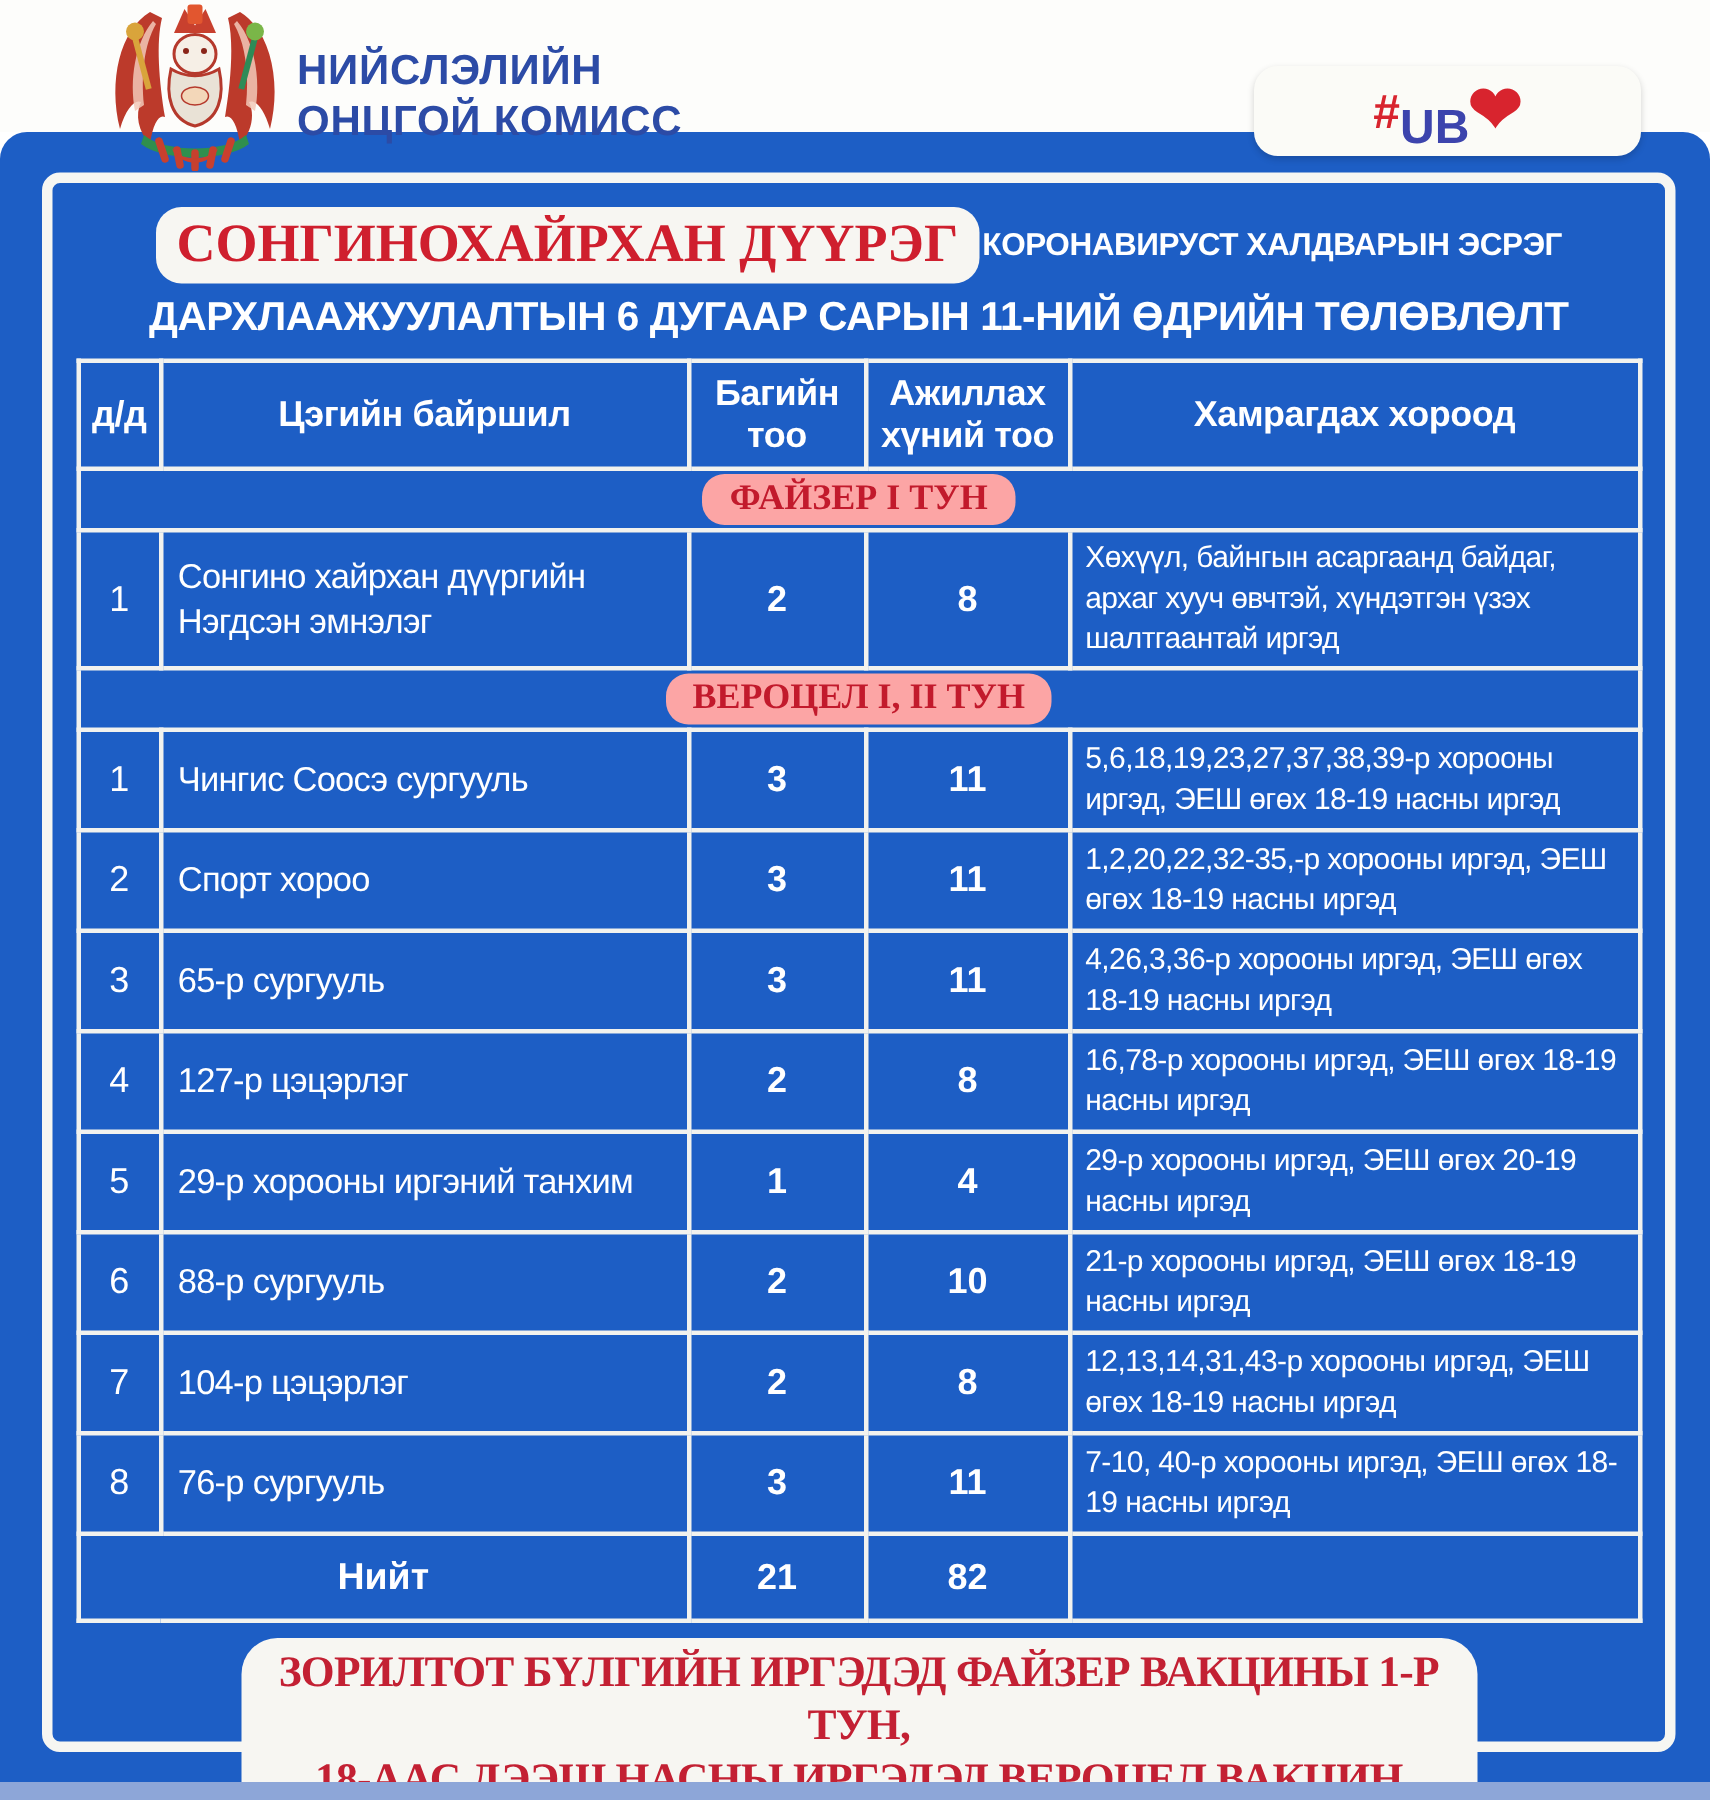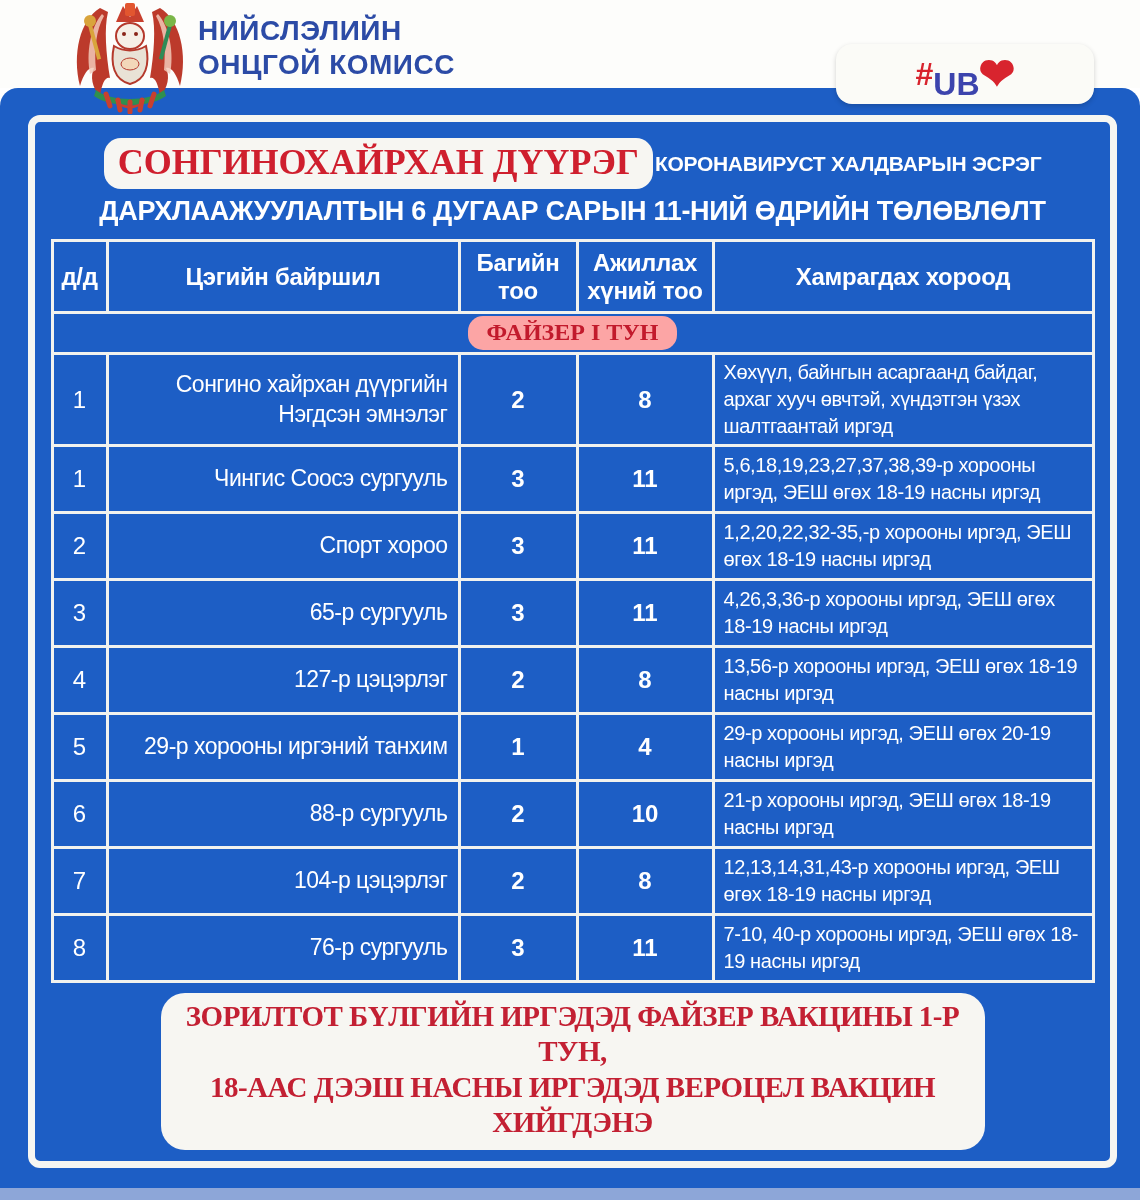--- a/index.html
+++ b/index.html
@@ -6,21 +6,21 @@
   body {
     width:1140px; height:1200px; position:relative; overflow:hidden;
     background:#ffffff;
     font-family:"Liberation Sans", sans-serif;
   }
 
   
   .top-bar { position:absolute; left:0; top:0; width:1140px; height:88px; background:#fdfdfb; }
   .emblem { position:absolute; left:70px; top:2px; width:120px; height:112px; z-index:6; }
   .org {
-    position:absolute; left:198px; top:14px; z-index:6;
+    position:absolute; left:198px; top:30px; z-index:6;
     color:#2c4ba6; font-weight:bold; font-size:28px; line-height:1.2; letter-spacing:.5px;
   }
   .badge {
     position:absolute; left:836px; top:44px; width:258px; height:60px; z-index:6;
     background:#fbfbf7; border-radius:16px; box-shadow:0 2px 5px rgba(0,0,0,.18);
     display:flex; align-items:center; justify-content:center;
     font-size:32px; font-weight:bold; white-space:nowrap;
   }
   .badge .red  { color:#d8242e; }
   .badge .blue { color:#3c44ad;margin-top:20px; }
@@ -56,21 +56,21 @@
   tr.srow { height:34px; }
   tr.srow td { text-align:center; padding:2px; }
   .pill {
     display:inline-block; background:#fca5a5; color:#c21a2c;
     font-family:"Liberation Serif", serif; font-weight:bold; font-size:24px; line-height:1;
     padding:4px 18px 6px; border-radius:15px;
   }
   tr.drow { height:67px; }
   tr.prow { height:92px; }
   td.c-no  { text-align:center; font-size:24px; }
-  td.c-loc { text-align:right; padding:3px 10px; font-size:23px; letter-spacing:-.5px; line-height:1.3; }
+  td.c-loc { text-align:left; padding:3px 10px; font-size:23px; letter-spacing:-.5px; line-height:1.3; }
   td.c-num { text-align:center; font-size:24px; font-weight:bold; }
   td.c-kh  { text-align:left; padding:3px 9px; font-size:20px; letter-spacing:-.4px; line-height:1.35; }
   tr.trow { height:58px; }
   td.t-label { text-align:center; font-weight:bold; font-size:25px; }
 
   
   .footer-pill {
     width:824px; margin:10px auto 0; box-sizing:border-box;
     background:#f7f6f2; border-radius:24px; padding:6px 12px 9px;
     text-align:center; color:#c32033;
@@ -142,20 +142,23 @@
           <tr class="srow">
             <td colspan="5"><span class="pill">ФАЙЗЕР I ТУН</span></td>
           </tr>
           <tr class="drow prow">
             <td class="c-no">1</td>
             <td class="c-loc">Сонгино хайрхан дүүргийн Нэгдсэн эмнэлэг</td>
             <td class="c-num">2</td>
             <td class="c-num">8</td>
             <td class="c-kh">Хөхүүл, байнгын асаргаанд байдаг, архаг хууч өвчтэй, хүндэтгэн үзэх шалтгаантай иргэд</td>
           </tr>
+          <tr class="srow">
+            <td colspan="5"><span class="pill">ВЕРОЦЕЛ I, II ТУН</span></td>
+          </tr>
           <tr class="drow ">
             <td class="c-no">1</td>
             <td class="c-loc">Чингис Соосэ сургууль</td>
             <td class="c-num">3</td>
             <td class="c-num">11</td>
             <td class="c-kh">5,6,18,19,23,27,37,38,39-р хорооны иргэд, ЭЕШ өгөх 18-19 насны иргэд</td>
           </tr>
           <tr class="drow ">
             <td class="c-no">2</td>
             <td class="c-loc">Спорт хороо</td>
@@ -168,21 +171,21 @@
             <td class="c-loc">65-р сургууль</td>
             <td class="c-num">3</td>
             <td class="c-num">11</td>
             <td class="c-kh">4,26,3,36-р хорооны иргэд, ЭЕШ өгөх 18-19 насны иргэд</td>
           </tr>
           <tr class="drow ">
             <td class="c-no">4</td>
             <td class="c-loc">127-р  цэцэрлэг</td>
             <td class="c-num">2</td>
             <td class="c-num">8</td>
-            <td class="c-kh">13,56-р хорооны иргэд, ЭЕШ өгөх 18-19 насны иргэд</td>
+            <td class="c-kh">16,78-р хорооны иргэд, ЭЕШ өгөх 18-19 насны иргэд</td>
           </tr>
           <tr class="drow ">
             <td class="c-no">5</td>
             <td class="c-loc">29-р  хорооны иргэний танхим</td>
             <td class="c-num">1</td>
             <td class="c-num">4</td>
             <td class="c-kh">29-р хорооны иргэд, ЭЕШ өгөх 20-19 насны иргэд</td>
           </tr>
           <tr class="drow ">
             <td class="c-no">6</td>
@@ -198,20 +201,26 @@
             <td class="c-num">8</td>
             <td class="c-kh">12,13,14,31,43-р хорооны иргэд, ЭЕШ өгөх 18-19 насны иргэд</td>
           </tr>
           <tr class="drow ">
             <td class="c-no">8</td>
             <td class="c-loc">76-р сургууль</td>
             <td class="c-num">3</td>
             <td class="c-num">11</td>
             <td class="c-kh">7-10, 40-р хорооны иргэд, ЭЕШ өгөх 18-19 насны иргэд</td>
           </tr>
+          <tr class="trow">
+            <td colspan="2" class="t-label">Нийт</td>
+            <td class="c-num">21</td>
+            <td class="c-num">82</td>
+            <td class="c-kh"></td>
+          </tr>
         </tbody>
     </table>
 
     <div class="footer-pill">
       <div>ЗОРИЛТОТ БҮЛГИЙН ИРГЭДЭД ФАЙЗЕР ВАКЦИНЫ 1-Р ТУН,</div>
       <div>18-ААС ДЭЭШ НАСНЫ  ИРГЭДЭД ВЕРОЦЕЛ ВАКЦИН ХИЙГДЭНЭ</div>
     </div>
 
   </div>
 </div>

